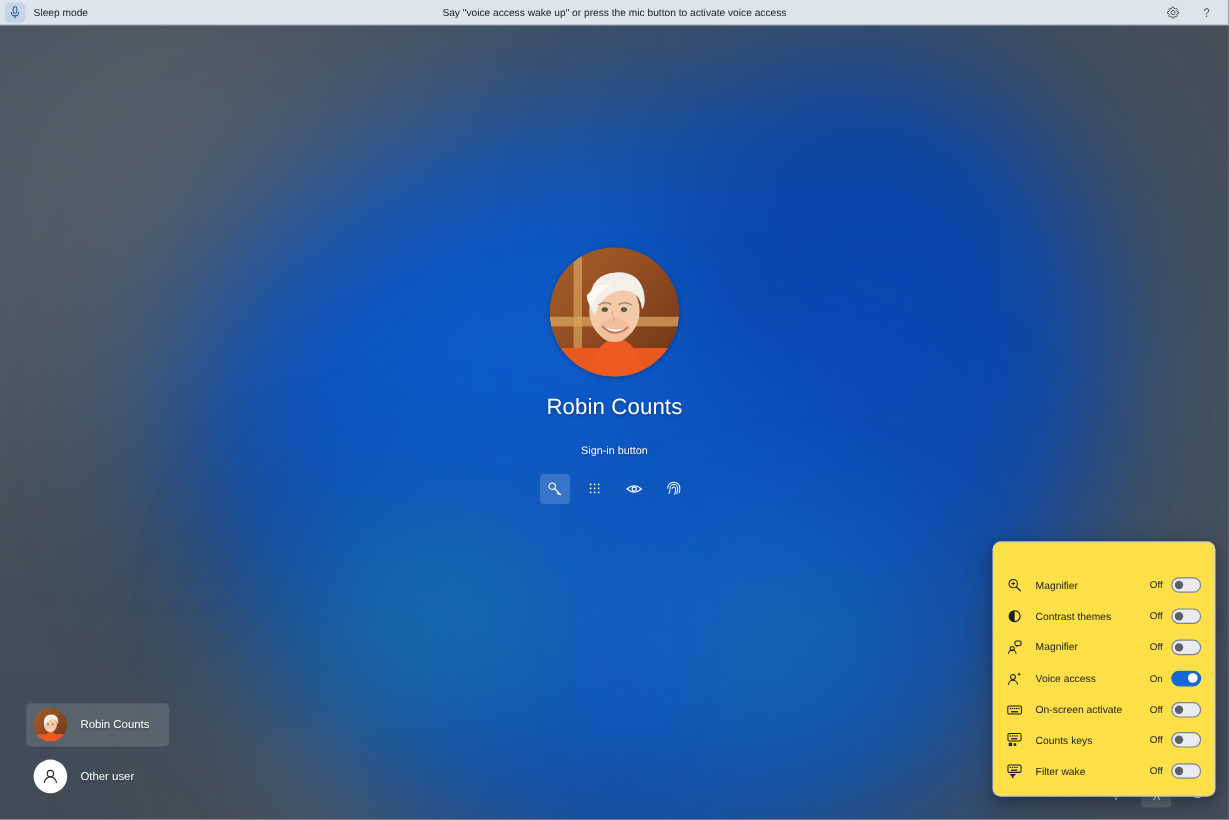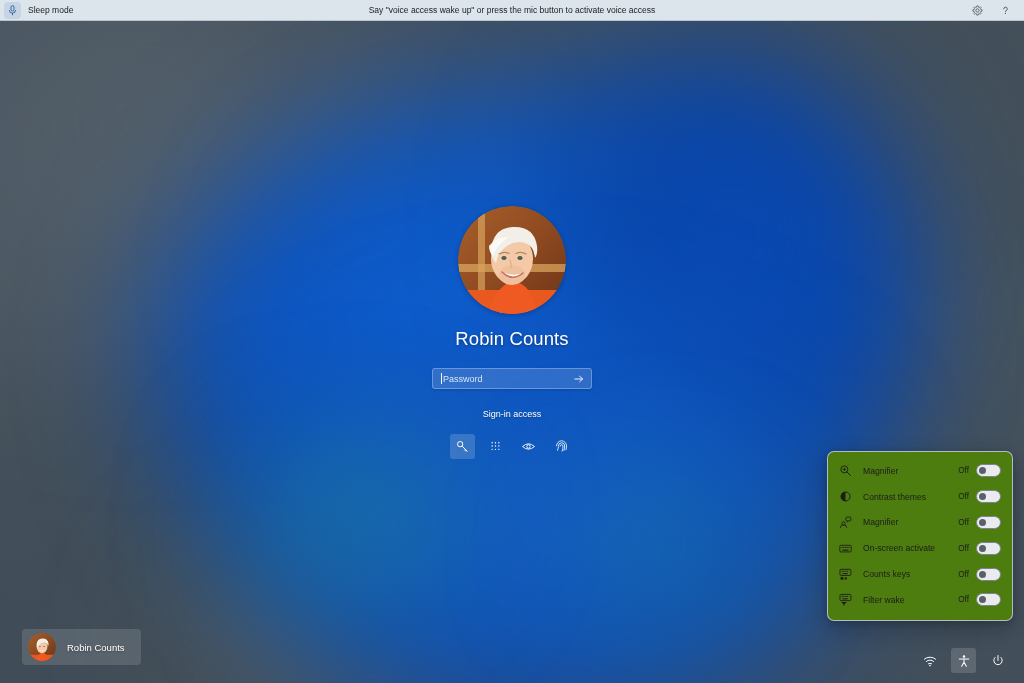--- a/index.html
+++ b/index.html
@@ -222,25 +222,25 @@
     display: flex; align-items: center; justify-content: center;
     cursor: pointer;
   }
   .sys-btn.active { background: rgba(255,255,255,0.15); }
 
   
   #a11y-flyout {
     position: absolute;
     left: 827px; top: 451px;
     width: 186px;
-    background: #4d7c0f;
+    background: #fde047;
     border: 1px solid rgba(190,196,208,0.9);
     border-radius: 7px;
     box-shadow: 0 8px 22px rgba(10,18,30,0.30), 0 2px 6px rgba(10,18,30,0.18);
-    padding: 6px 0 7px 0;
+    padding: 23px 0 7px 0;
     z-index: 20;
   }
   .a11y-row {
     display: flex;
     align-items: center;
     height: 25.8px;
     padding: 0 11px 0 10px;
     cursor: pointer;
   }
   .a11y-ico {
@@ -361,32 +361,22 @@
           <path d="M58 47.5 q5 -2.5 10 0.5" fill="none" stroke="#b08a62" stroke-width="1.3" stroke-linecap="round"></path>
           <path d="M44 66 q10 10 21 1 q-10 4 -21 -1 Z" fill="#ffffff"></path>
           <path d="M44 66 q10 10 21 1" fill="none" stroke="#c4705e" stroke-width="1.6" stroke-linecap="round"></path>
           <path d="M52 54 q2 6 1 8" fill="none" stroke="#dfae8c" stroke-width="1.2" stroke-linecap="round"></path>
         </g>
       </svg>
     </div>
 
     <div id="user-name">Robin Counts</div>
 
-    <div id="password-row">
-      <div class="caret"></div>
-      <input id="password-input" type="password" placeholder="Password" style="">
-      <div id="submit-arrow">
-        <svg width="12" height="12" viewBox="0 0 16 16">
-          <line x1="2.5" y1="8" x2="12.5" y2="8" stroke="#ffffff" stroke-width="1.2" stroke-linecap="round"></line>
-          <polyline points="8.8,4.3 12.8,8 8.8,11.7" fill="none" stroke="#ffffff" stroke-width="1.2" stroke-linecap="round" stroke-linejoin="round"></polyline>
-        </svg>
-      </div>
-    </div>
-
-    <div id="signin-options">Sign-in access</div>
+
+    <div id="signin-options">Sign-in button</div>
 
     <div id="option-icons">
       <div class="opt-icon selected">
         <svg width="15" height="15" viewBox="0 0 18 18">
           <circle cx="6.2" cy="6.2" r="3.2" fill="none" stroke="#ffffff" stroke-width="1.15"></circle>
           <line x1="8.5" y1="8.5" x2="14.6" y2="14.6" stroke="#ffffff" stroke-width="1.15" stroke-linecap="round"></line>
           <line x1="11.4" y1="13" x2="13" y2="14.6" stroke="#ffffff" stroke-width="1.15" stroke-linecap="round"></line>
         </svg>
       </div>
       <div class="opt-icon">
@@ -443,20 +433,29 @@
             <ellipse cx="54" cy="53" rx="21" ry="25" fill="#f3c9a8"></ellipse>
             <path d="M33 44 q2 -22 22 -23 q21 -1 24 19 q1 8 -2 12 q-1 -12 -10 -15 q-9 -3 -18 3 q-9 6 -11 17 q-5 -5 -5 -13 Z" fill="#f2efe8"></path>
             <ellipse cx="46" cy="52" rx="2.8" ry="2.2" fill="#4a5b52"></ellipse>
             <ellipse cx="62" cy="52" rx="2.8" ry="2.2" fill="#4a5b52"></ellipse>
             <path d="M44 66 q10 10 21 1 q-10 4 -21 -1 Z" fill="#ffffff"></path>
           </g>
         </svg>
       </div>
       <span class="user-label">Robin Counts</span>
     </div>
+    <div class="user-row">
+      <div class="user-av generic">
+        <svg width="16" height="16" viewBox="0 0 18 18">
+          <circle cx="9" cy="6.3" r="3" fill="none" stroke="#2b2b2b" stroke-width="1.1"></circle>
+          <path d="M3.3 15.2 a5.7 5.7 0 0 1 11.4 0" fill="none" stroke="#2b2b2b" stroke-width="1.1"></path>
+        </svg>
+      </div>
+      <span class="user-label">Other user</span>
+    </div>
   </div>
 
   <div id="sys-icons">
     <div class="sys-btn">
       <svg width="14" height="14" viewBox="0 0 18 18">
         <g fill="none" stroke="#ffffff" stroke-width="1.25" stroke-linecap="round">
           <path d="M1.8 6.6 a11 11 0 0 1 14.4 0"></path>
           <path d="M4.4 9.6 a7.2 7.2 0 0 1 9.2 0"></path>
           <path d="M6.9 12.5 a3.6 3.6 0 0 1 4.2 0"></path>
         </g>
@@ -519,20 +518,34 @@
           <path d="M10 6 l0 2 l2 -2" fill="#1c1c1c"></path>
         </svg>
       </span>
       <span class="a11y-label">Magnifier</span>
       <span class="a11y-state">Off</span>
       <span class="toggle off">
           <span class="knob"></span>
         </span>
     </div>
 
+    <div class="a11y-row">
+      <span class="a11y-ico">
+        <svg width="13" height="13" viewBox="0 0 16 16">
+          <circle cx="6.3" cy="6.4" r="2.5" fill="none" stroke="#1c1c1c" stroke-width="1.05"></circle>
+          <path d="M1.7 14.4 a4.6 4.6 0 0 1 9.2 0" fill="none" stroke="#1c1c1c" stroke-width="1.05"></path>
+          <path d="M12.6 1.4 l0.55 1.55 l1.55 0.55 l-1.55 0.55 l-0.55 1.55 l-0.55 -1.55 l-1.55 -0.55 l1.55 -0.55 Z" fill="#1c1c1c"></path>
+        </svg>
+      </span>
+      <span class="a11y-label">Voice access</span>
+      <span class="a11y-state">On</span>
+      <span class="toggle on">
+          <span class="knob"></span>
+        </span>
+    </div>
 
     <div class="a11y-row">
       <span class="a11y-ico">
         <svg width="13" height="13" viewBox="0 0 16 16">
           <rect x="1" y="4" width="14" height="8.2" rx="1.3" fill="none" stroke="#1c1c1c" stroke-width="1.05"></rect>
           <g fill="#1c1c1c">
             <rect x="2.9" y="6" width="1.4" height="1.3"></rect>
               <rect x="5.1" y="6" width="1.4" height="1.3"></rect>
             <rect x="7.3" y="6" width="1.4" height="1.3"></rect>
               <rect x="9.5" y="6" width="1.4" height="1.3"></rect>

